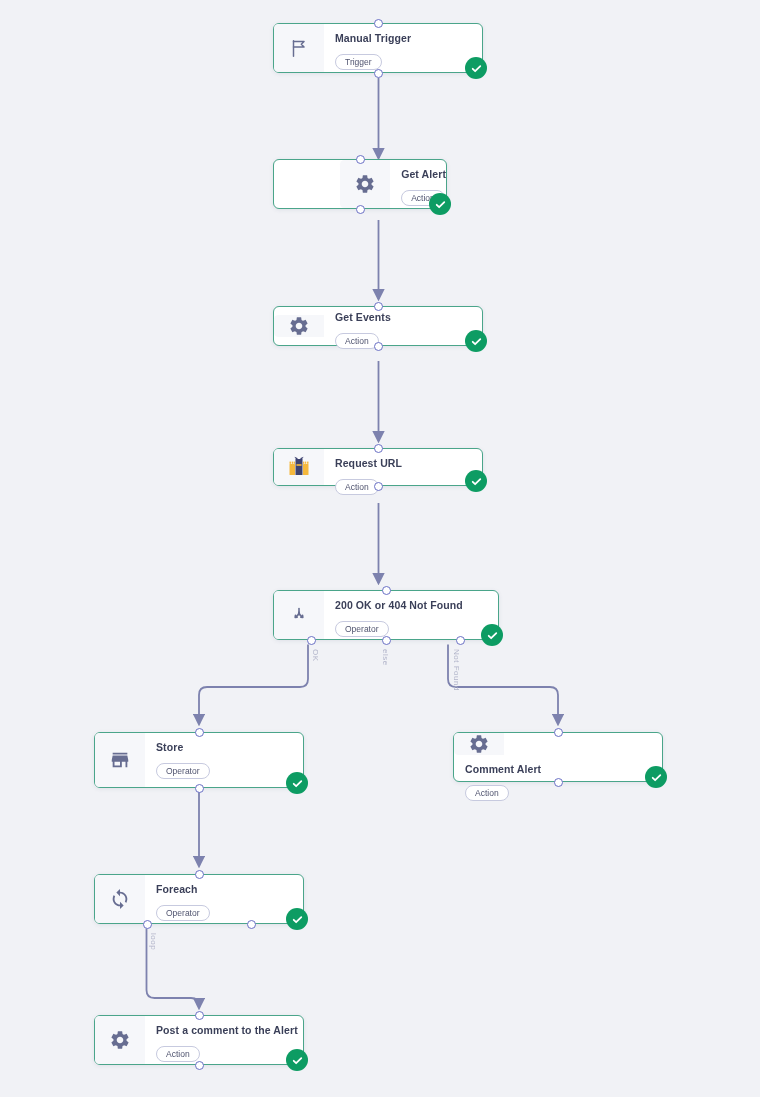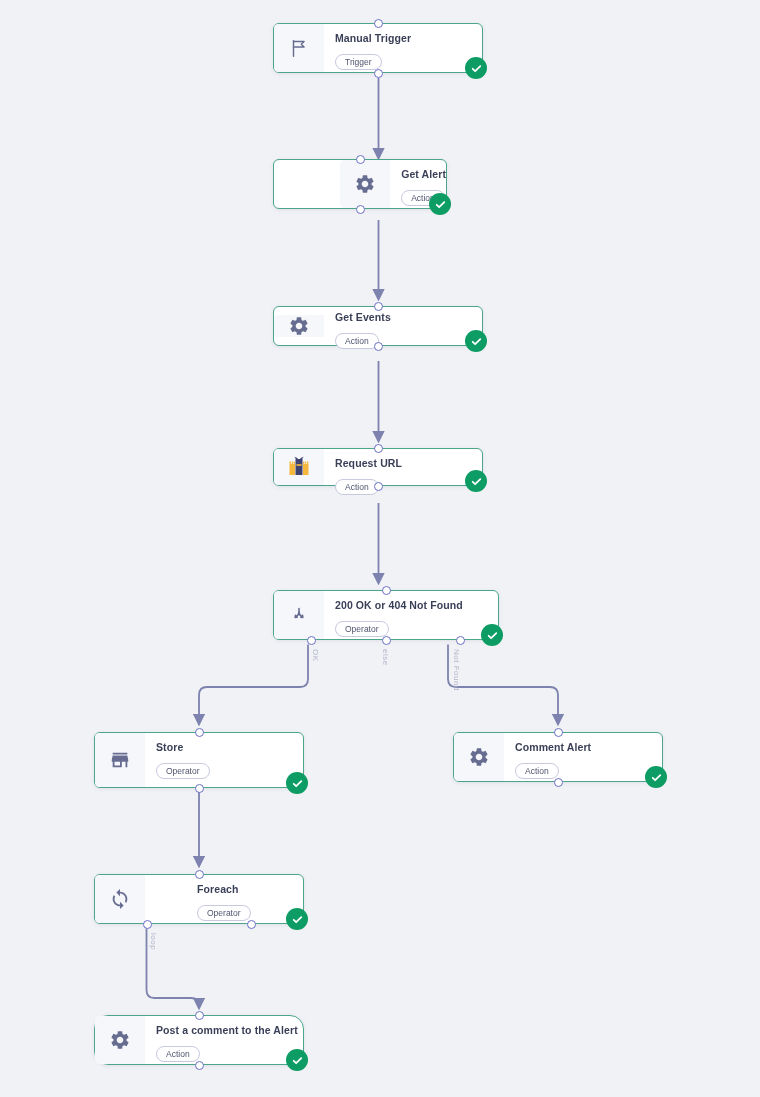--- a/index.html
+++ b/index.html
@@ -175,60 +175,60 @@
         <div class="check">
           <span style="display: flex;">
             <svg width="13" height="13" viewBox="0 0 24 24" fill="none" stroke="#ffffff" stroke-width="3.2" stroke-linecap="round" stroke-linejoin="round">
               <path d="M5 12.5l4.5 4.5 9.5-9.5"></path>
             </svg>
           </span>
         </div>
         <span class="port" style="left: calc(50% - 4.5px); top: -5.5px;"></span>
         <span class="port" style="left: calc(50% - 4.5px); bottom: -5.5px;"></span>
       </div>
-      <div class="node" style="left: 453px; top: 732px; width: 210px; height: 50px;">
+      <div class="node" style="left: 453px; top: 732px; width: 210px; height: 50px; flex-direction: column;">
         <div class="icon-panel">
           <span>
             <svg width="22" height="22" viewBox="0 0 24 24" fill="#676d91">
               <path d="M19.14 12.94c.04-.3.06-.61.06-.94 0-.32-.02-.64-.07-.94l2.03-1.58c.18-.14.23-.41.12-.61l-1.92-3.32c-.12-.22-.37-.29-.59-.22l-2.39.96c-.5-.38-1.03-.7-1.62-.94l-.36-2.54c-.04-.24-.24-.41-.48-.41h-3.84c-.24 0-.43.17-.47.41l-.36 2.54c-.59.24-1.13.57-1.62.94l-2.39-.96c-.22-.08-.47 0-.59.22L2.74 8.87c-.12.21-.08.47.12.61l2.03 1.58c-.05.3-.09.63-.09.94s.02.64.07.94l-2.03 1.58c-.18.14-.23.41-.12.61l1.92 3.32c.12.22.37.29.59.22l2.39-.96c.5.38 1.03.7 1.62.94l.36 2.54c.05.24.24.41.48.41h3.84c.24 0 .44-.17.47-.41l.36-2.54c.59-.24 1.13-.56 1.62-.94l2.39.96c.22.08.47 0 .59-.22l1.92-3.32c.12-.22.07-.47-.12-.61l-2.01-1.58zM12 15.6c-1.98 0-3.6-1.62-3.6-3.6s1.62-3.6 3.6-3.6 3.6 1.62 3.6 3.6-1.62 3.6-3.6 3.6z"></path>
             </svg>
           </span>
         </div>
         <div class="nbody"><div class="title">Comment Alert</div><div class="badge">Action</div></div>
         <div class="check">
           <span style="display: flex;">
             <svg width="13" height="13" viewBox="0 0 24 24" fill="none" stroke="#ffffff" stroke-width="3.2" stroke-linecap="round" stroke-linejoin="round">
               <path d="M5 12.5l4.5 4.5 9.5-9.5"></path>
             </svg>
           </span>
         </div>
         <span class="port" style="left: calc(50% - 4.5px); top: -5.5px;"></span>
         <span class="port" style="left: calc(50% - 4.5px); bottom: -5.5px;"></span>
       </div>
-      <div class="node" style="left: 94px; top: 874px; width: 210px; height: 50px; gap: 41px;">
+      <div class="node" style="left: 94px; top: 874px; width: 210px; height: 50px;">
         <div class="icon-panel">
           <span>
             <svg width="22" height="22" viewBox="0 0 24 24" fill="#676d91">
               <path d="M12 4V1L8 5l4 4V6c3.31 0 6 2.69 6 6 0 1.01-.25 1.97-.7 2.8l1.46 1.46C19.54 15.03 20 13.57 20 12c0-4.42-3.58-8-8-8zm0 14c-3.31 0-6-2.69-6-6 0-1.01.25-1.97.7-2.8L5.24 7.74C4.46 8.97 4 10.43 4 12c0 4.42 3.58 8 8 8v3l4-4-4-4v3z"></path>
             </svg>
           </span>
         </div>
         <div class="nbody"><div class="title">Foreach</div><div class="badge">Operator</div></div>
         <div class="check">
           <span style="display: flex;">
             <svg width="13" height="13" viewBox="0 0 24 24" fill="none" stroke="#ffffff" stroke-width="3.2" stroke-linecap="round" stroke-linejoin="round">
               <path d="M5 12.5l4.5 4.5 9.5-9.5"></path>
             </svg>
           </span>
         </div>
         <span class="port" style="left: calc(50% - 4.5px); top: -5.5px;"></span>
         <span class="port" style="left: calc(25% - 4.5px); bottom: -5.5px;"></span>
         <span class="port" style="left: calc(75% - 4.5px); bottom: -5.5px;"></span>
       </div>
-      <div class="node" style="left: 94px; top: 1015px; width: 210px; height: 50px; border-radius: 14px;">
+      <div class="node" style="left: 94px; top: 1015px; width: 210px; height: 50px;">
         <div class="icon-panel">
           <span>
             <svg width="22" height="22" viewBox="0 0 24 24" fill="#676d91">
               <path d="M19.14 12.94c.04-.3.06-.61.06-.94 0-.32-.02-.64-.07-.94l2.03-1.58c.18-.14.23-.41.12-.61l-1.92-3.32c-.12-.22-.37-.29-.59-.22l-2.39.96c-.5-.38-1.03-.7-1.62-.94l-.36-2.54c-.04-.24-.24-.41-.48-.41h-3.84c-.24 0-.43.17-.47.41l-.36 2.54c-.59.24-1.13.57-1.62.94l-2.39-.96c-.22-.08-.47 0-.59.22L2.74 8.87c-.12.21-.08.47.12.61l2.03 1.58c-.05.3-.09.63-.09.94s.02.64.07.94l-2.03 1.58c-.18.14-.23.41-.12.61l1.92 3.32c.12.22.37.29.59.22l2.39-.96c.5.38 1.03.7 1.62.94l.36 2.54c.05.24.24.41.48.41h3.84c.24 0 .44-.17.47-.41l.36-2.54c.59-.24 1.13-.56 1.62-.94l2.39.96c.22.08.47 0 .59-.22l1.92-3.32c.12-.22.07-.47-.12-.61l-2.01-1.58zM12 15.6c-1.98 0-3.6-1.62-3.6-3.6s1.62-3.6 3.6-3.6 3.6 1.62 3.6 3.6-1.62 3.6-3.6 3.6z"></path>
             </svg>
           </span>
         </div>
         <div class="nbody"><div class="title">Post a comment to the Alert</div><div class="badge">Action</div></div>
         <div class="check">
           <span style="display: flex;">

